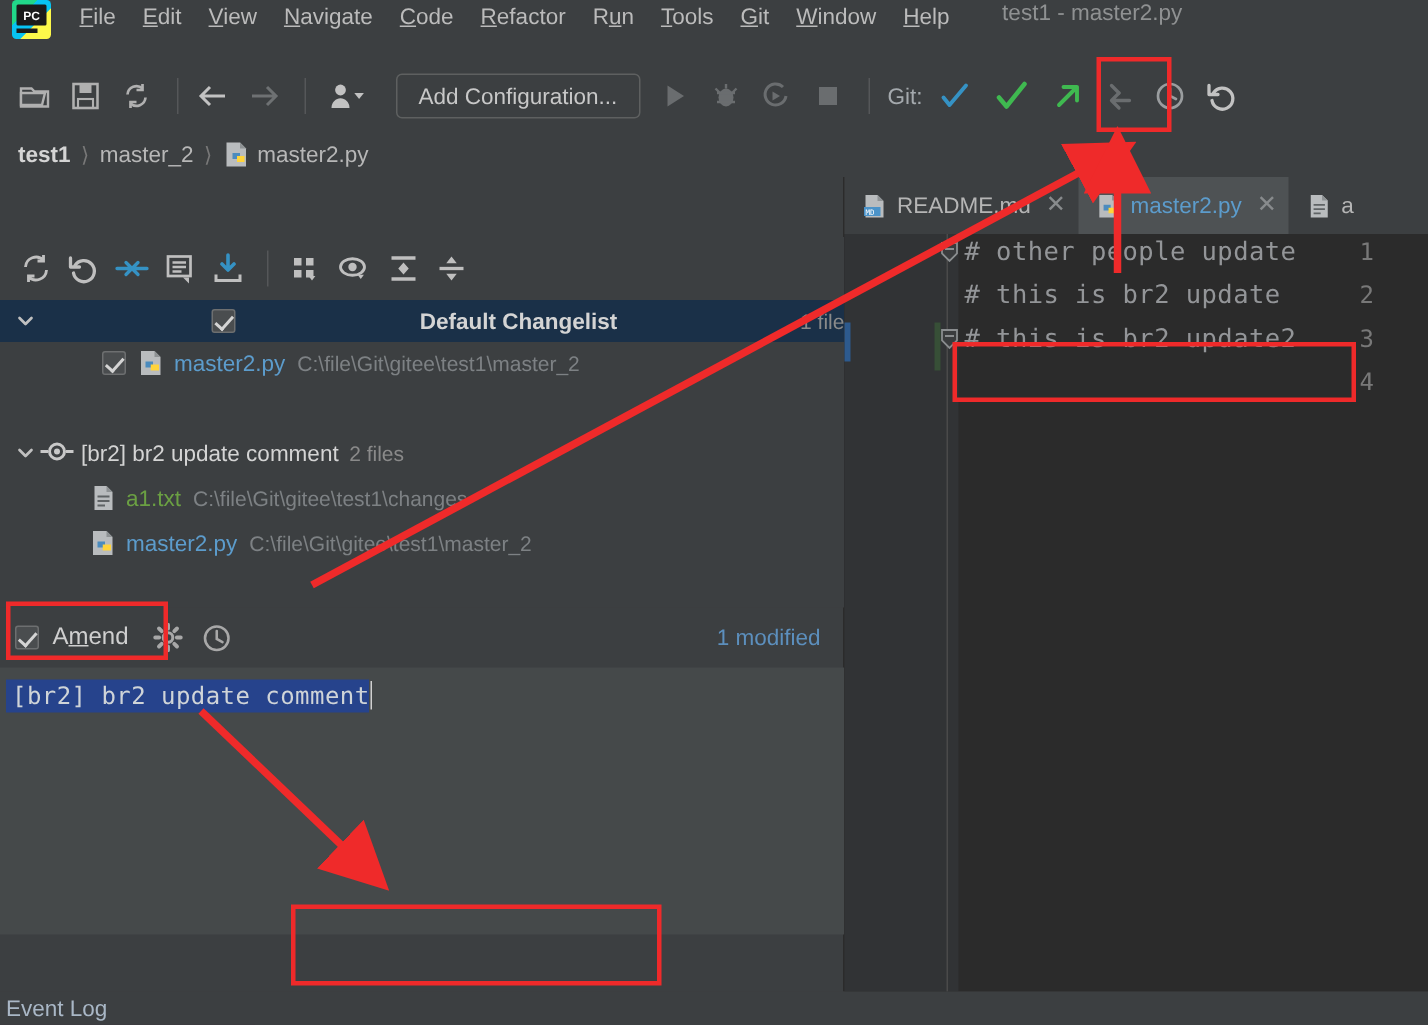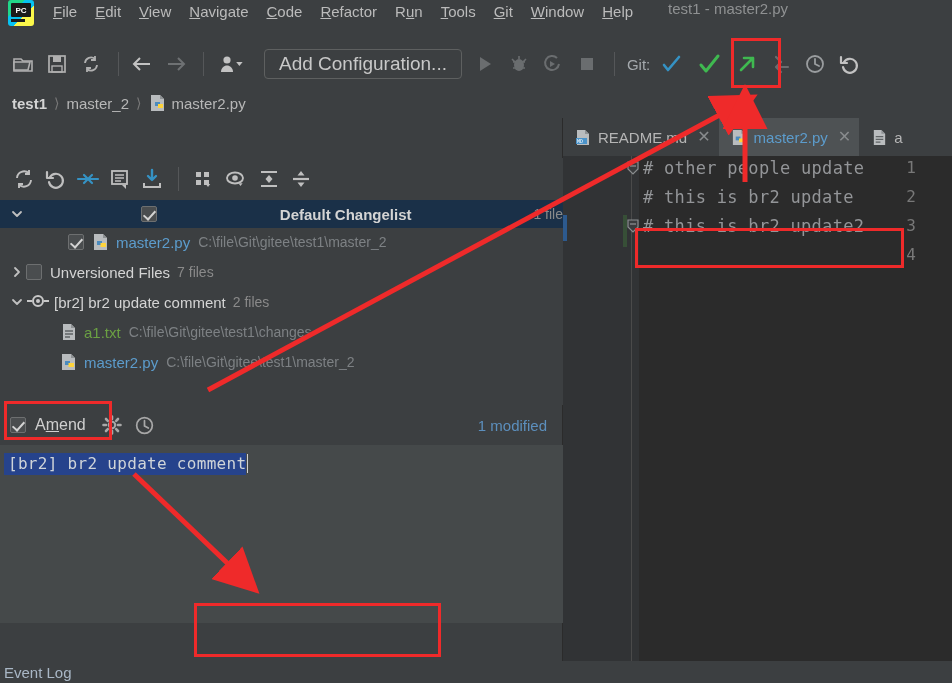--- a/index.html
+++ b/index.html
@@ -42,21 +42,21 @@
     position: absolute; left: 0; top: 40px; width: 952px; height: 48px;
     background: #3c3f41; display: flex; align-items: center; padding-left: 8px;
   }
   .tbtn {
     width: 30px; height: 30px; display: flex; align-items: center; justify-content: center;
     margin-right: 4px; border-radius: 3px; flex: 0 0 auto;
   }
   .tsep { width: 1px; height: 24px; background: #555759; margin: 0 8px; flex: 0 0 auto; }
   .addconf {
     height: 30px; border: 1px solid #5e6060; border-radius: 4px; color: #c8c8c8;
-    font-size: 19px; display: flex; align-items: center; padding: 0 14px; margin: 0 8px;
+    font-size: 15px; display: flex; align-items: center; padding: 0 14px; margin: 0 8px;
     white-space: nowrap;
   }
   .git-label { color: #a4a9ad; font-size: 15px; margin: 0 6px 0 4px; }
 
   
   .breadcrumb {
     position: absolute; left: 0; top: 88px; width: 952px; height: 30px;
     background: #3c3f41; display: flex; align-items: center; padding-left: 12px;
     font-size: 15px; color: #a9b7c6;
   }
@@ -414,30 +414,20 @@
               <path d="M2 1h9l4 4v12H2z" fill="#b9bcbe"></path>
               <path d="M11 1l4 4h-4z" fill="#8e9294"></path>
               <path d="M5 8h5v4H5z" fill="#4b8bbe"></path>
               <path d="M8.5 10h5.5v4H8.5z" fill="#ffd43b"></path>
             </svg>
         </span>
         <span class="node-label fname-py">master2.py</span>
         <span class="node-path">C:\file\Git\gitee\test1\master_2</span>
       </div>
 
-      <div class="tree-row" style="position:absolute;top:58px;left:0;width:563px;">
-        <span class="arrow">
-          <svg width="12" height="12" viewBox="0 0 12 12">
-              <path d="M4 2l4 4-4 4" fill="none" stroke="#c0c0c0" stroke-width="1.8" stroke-linecap="round" stroke-linejoin="round"></path>
-            </svg>
-        </span>
-        <span class="cbx"></span>
-        <span class="node-label">Unversioned Files</span>
-        <span class="node-count">7 files</span>
-      </div>
 
       <div class="tree-row" style="position:absolute;top:88px;left:0;width:563px;">
         <span class="arrow">
           <svg width="12" height="12" viewBox="0 0 12 12">
               <path d="M2 4l4 4 4-4" fill="none" stroke="#c0c0c0" stroke-width="1.8" stroke-linecap="round" stroke-linejoin="round"></path>
             </svg>
         </span>
         <span class="ficon" style="width:24px;margin-right:4px">
           <svg width="24" height="16" viewBox="0 0 24 16">
               <path d="M1 8h5M18 8h5" stroke="#c8c8c8" stroke-width="2"></path>

